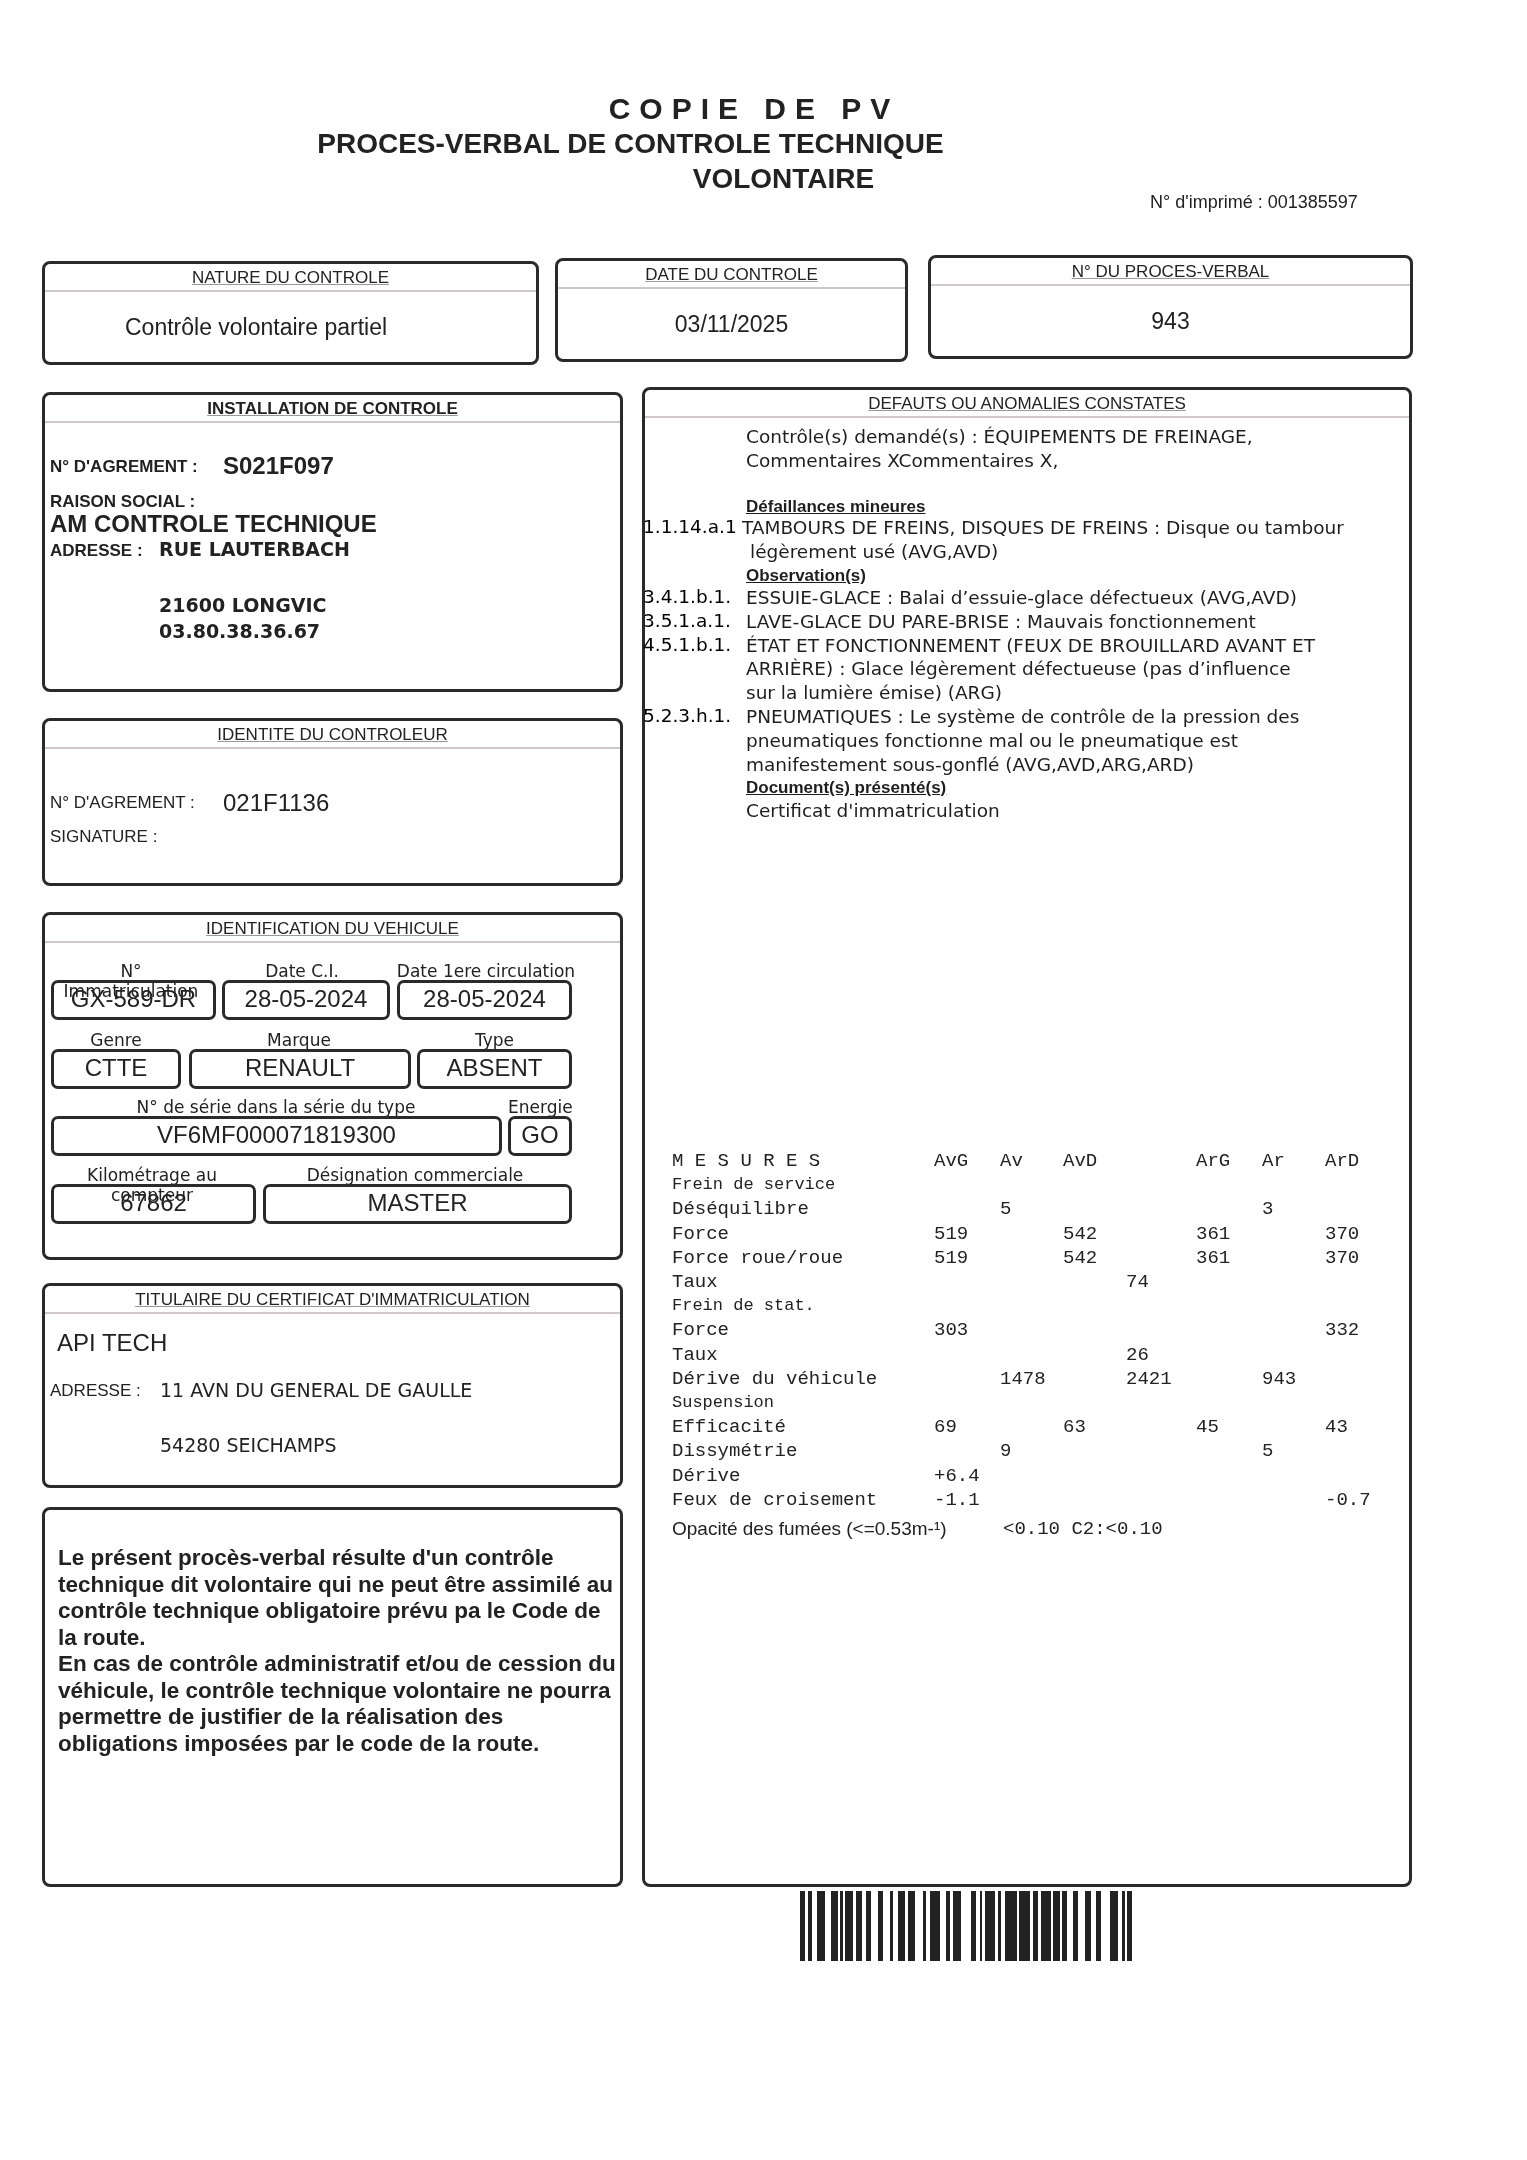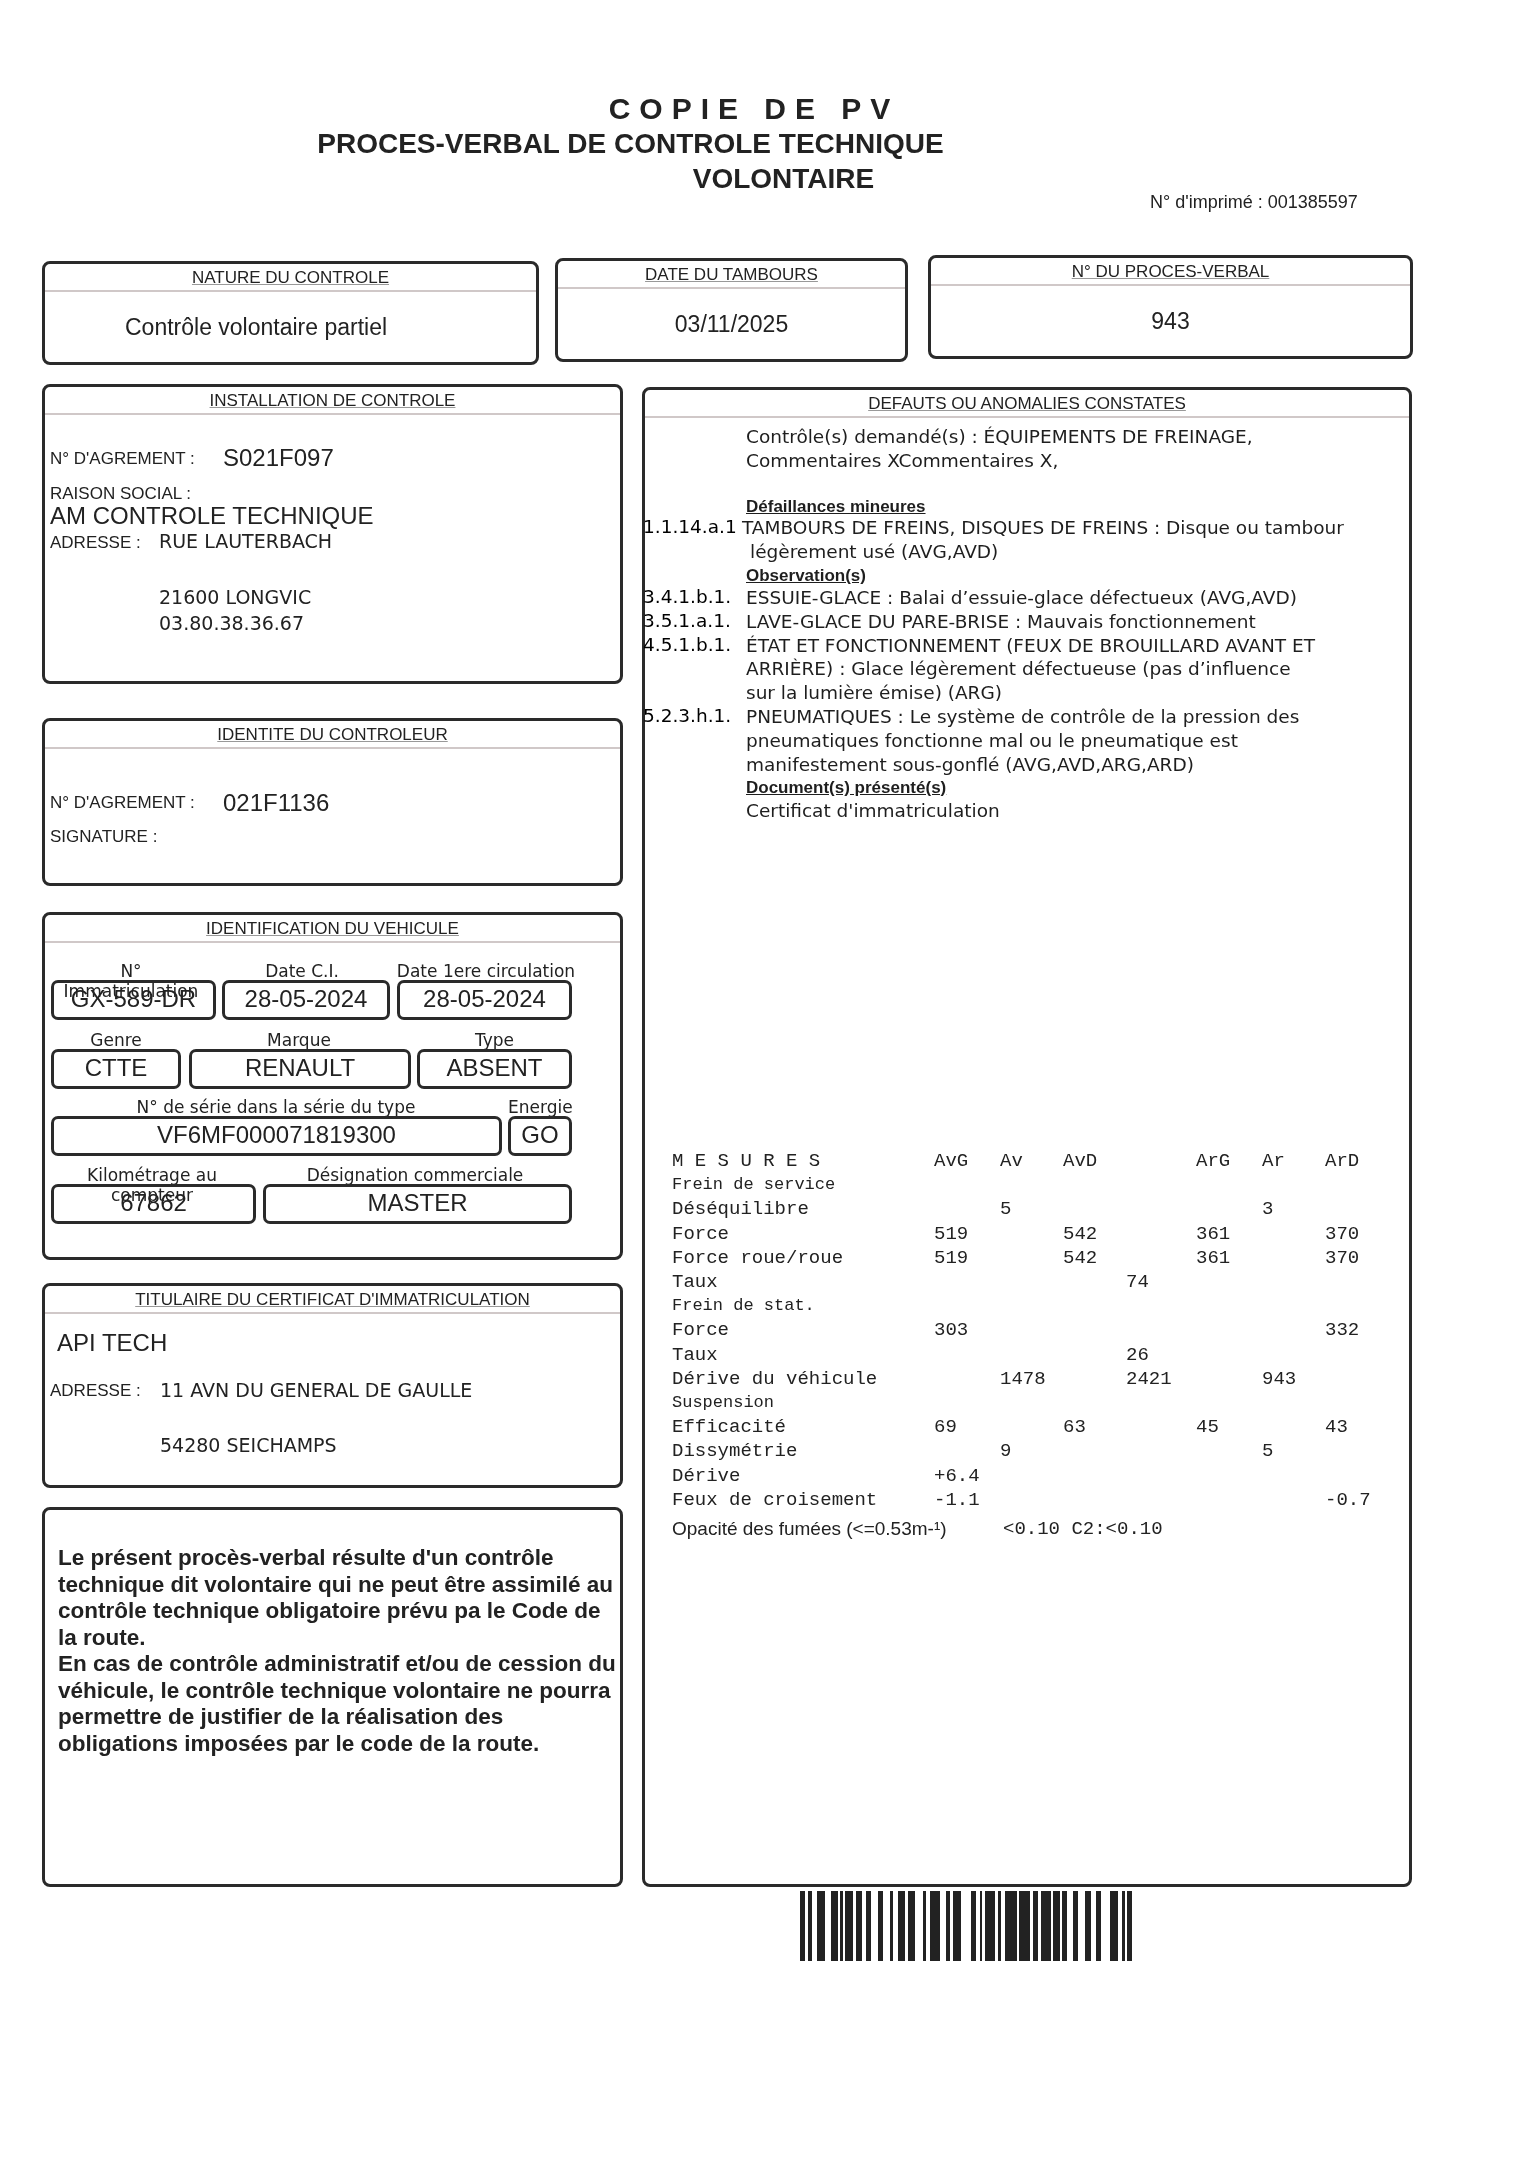--- a/index.html
+++ b/index.html
@@ -53,29 +53,29 @@
 <div class="abs imprime">
   <span>N° d'imprimé :</span>
   <span>001385597</span>
 </div>
 
 <div class="box" style="left:42px; top:261px; width:497px; height:104px;">
   <div class="box-head"><span>NATURE DU CONTROLE</span></div>
   <div class="box-value" style="top:50px; text-align:left; padding-left:80px;">Contrôle volontaire partiel</div>
 </div>
 <div class="box" style="left:555px; top:258px; width:353px; height:104px;">
-  <div class="box-head"><span>DATE DU TAMBOURS</span></div>
+  <div class="box-head"><span>DATE DU CONTROLE</span></div>
   <div class="box-value" style="top:50px;">03/11/2025</div>
 </div>
 <div class="box" style="left:928px; top:255px; width:485px; height:104px;">
   <div class="box-head"><span>N° DU PROCES-VERBAL</span></div>
   <div class="box-value" style="top:50px;">943</div>
 </div>
 
-<div class="box" style="left:42px; top:384px; width:581px; height:300px;">
+<div class="box" style="left:42px; top:392px; width:581px; height:300px;font-weight:bold;">
   <div class="box-head"><span>INSTALLATION DE CONTROLE</span></div>
   <div class="lbl" style="left:5px; top:62px;">N° D'AGREMENT :</div>
   <div class="val" style="left:178px; top:57px;">S021F097</div>
   <div class="lbl" style="left:5px; top:97px;">RAISON SOCIAL :</div>
   <div class="val" style="left:5px; top:115px;">AM CONTROLE TECHNIQUE</div>
   <div class="lbl" style="left:5px; top:146px;">ADRESSE :</div>
   <div class="sval" style="left:114px; top:143px;">RUE LAUTERBACH</div>
   <div class="sval" style="left:114px; top:199px;">21600 LONGVIC</div>
   <div class="sval" style="left:114px; top:225px;">03.80.38.36.67</div>
 </div>

